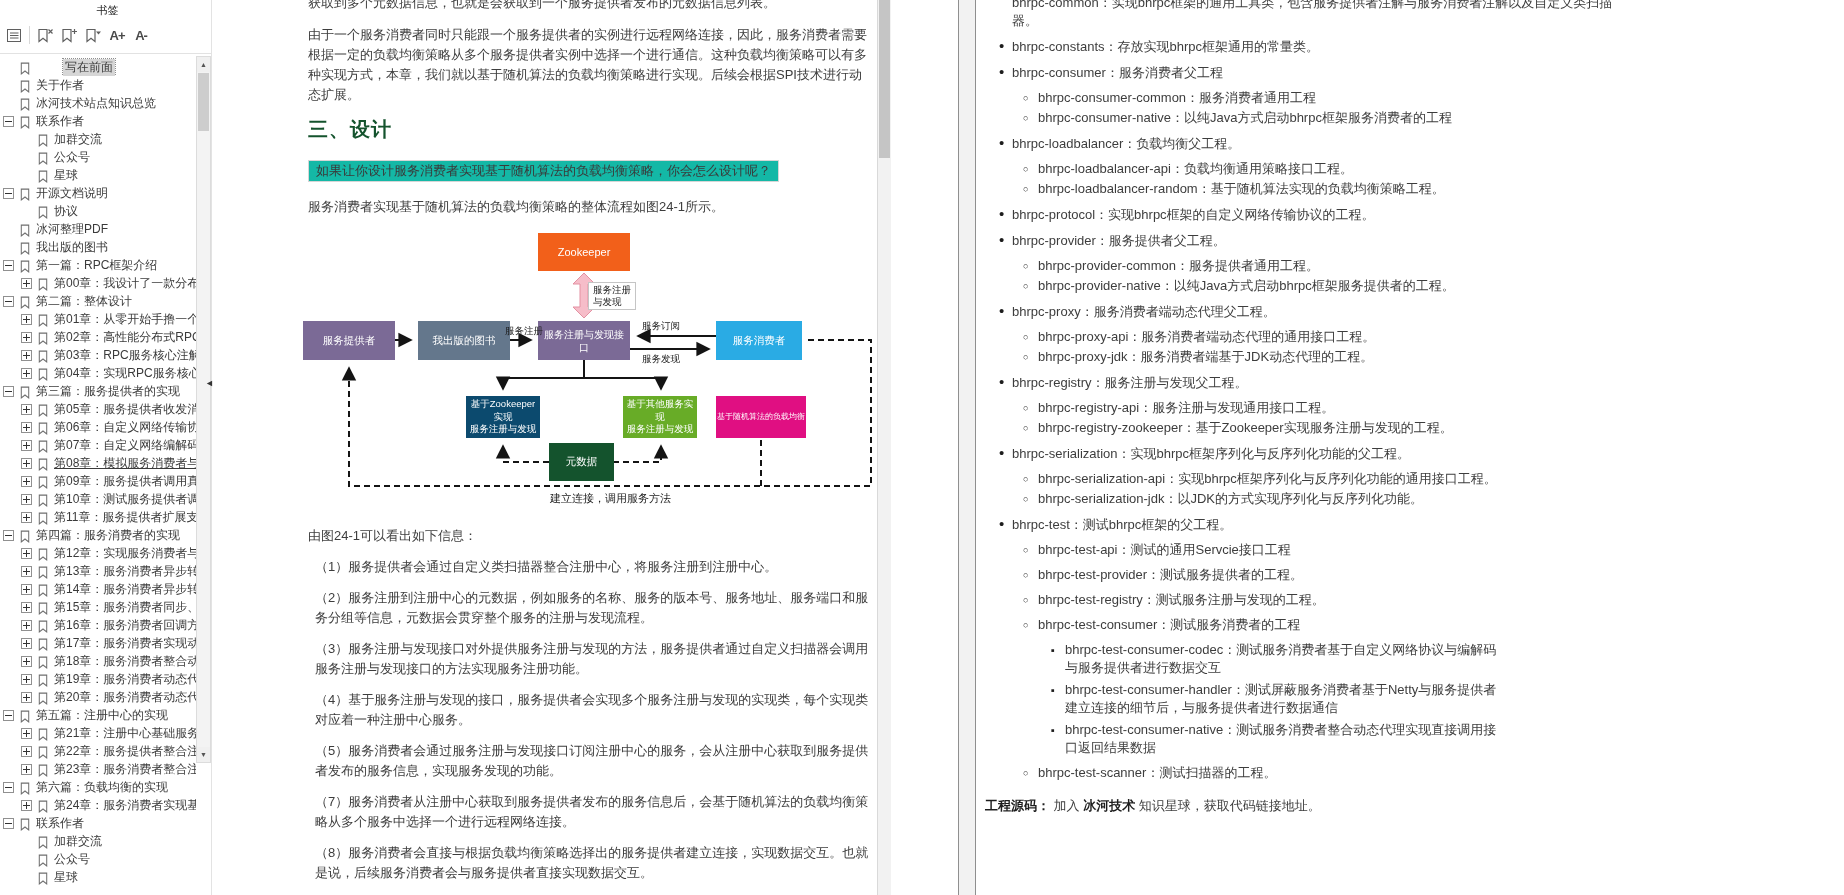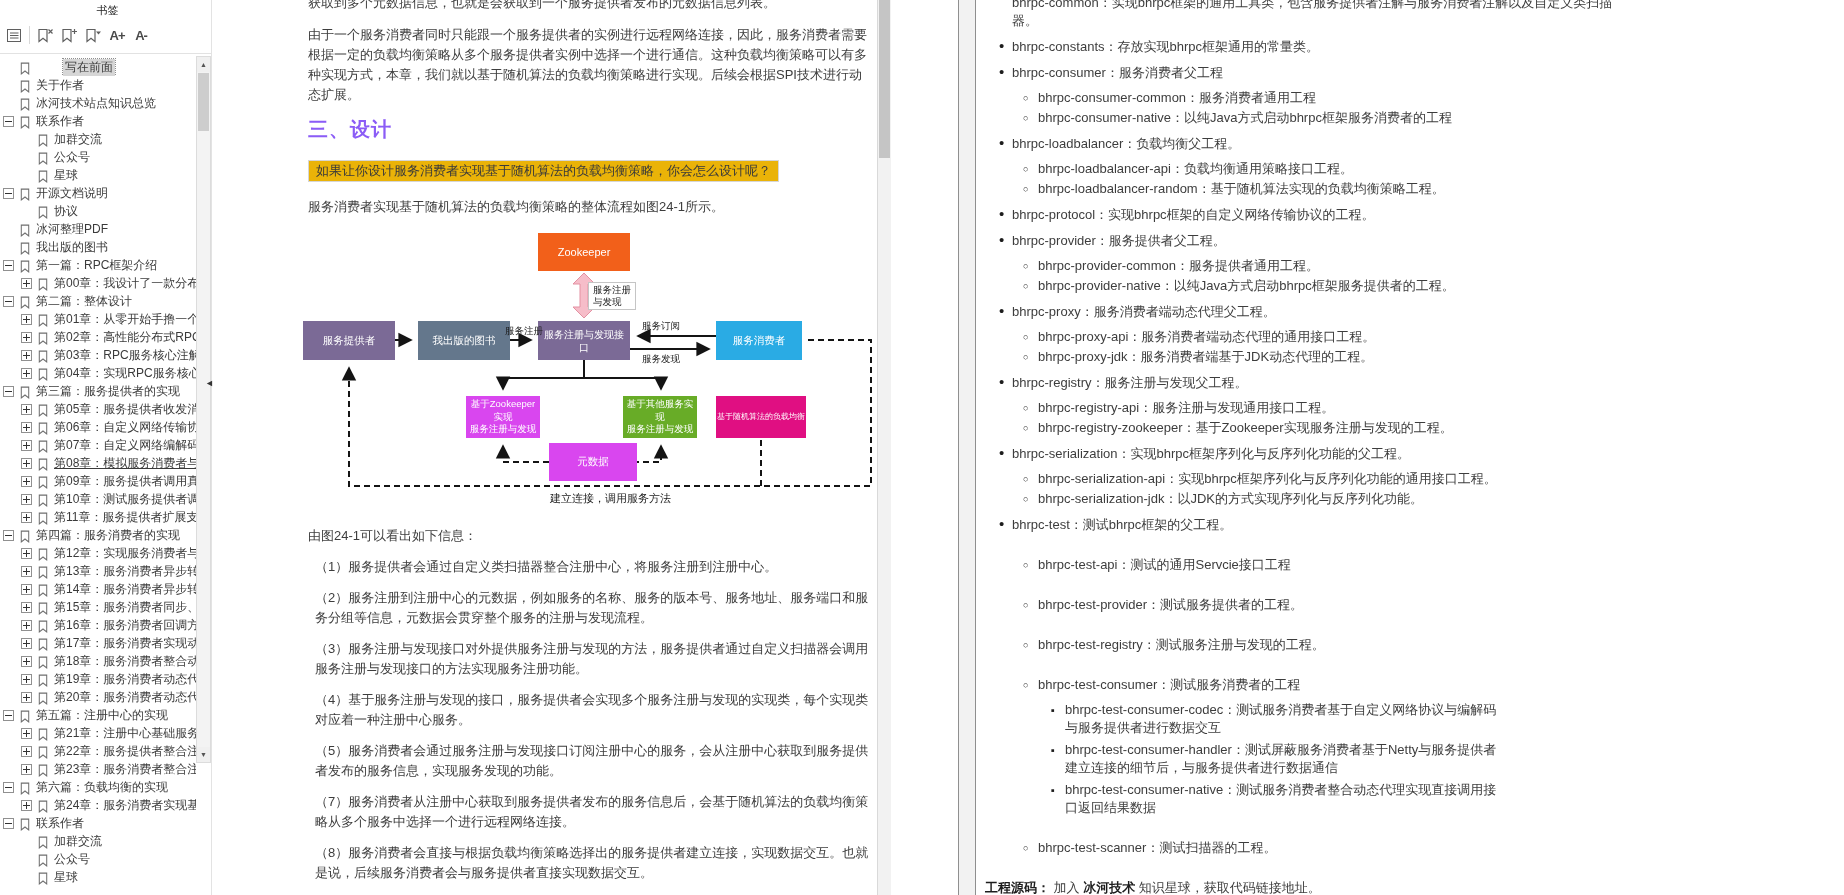--- a/index.html
+++ b/index.html
@@ -35,23 +35,23 @@
   
   .splitter{position:relative;width:9px;flex:0 0 9px;background:#fff;border-left:1px solid #e3e3e3;box-sizing:border-box;cursor:col-resize;}
   .shandle{position:absolute;top:378px;left:-7px;font-size:9px;color:#333;cursor:pointer;}
 
   
   .docpane{position:relative;display:flex;width:671px;flex:0 0 671px;height:100%;background:#fff;}
   .pageL{position:relative;width:657px;height:100%;overflow:hidden;box-sizing:border-box;padding:0 4px 0 88px;}
   .ptext p{margin:0 0 11px;font-size:13px;line-height:20px;color:#3d3d3d;}
   .ptext p.cutline{margin:-7px 0 12px;white-space:nowrap;overflow:hidden;}
   .ptext p.numbered{padding-left:7px;}
-  .ptext h2{font-size:20px;font-weight:700;color:#8b5cf6;margin:10px 0 17px;letter-spacing:1px;}
+  .ptext h2{font-size:20px;font-weight:700;color:#14532d;margin:10px 0 17px;letter-spacing:1px;}
   .quote{margin:0 0 15px;}
-  .quote span{display:inline-block;font-family:"Liberation Serif","DejaVu Serif",serif;font-size:13px;color:#3a3a3a;background:#eab308;border:1px solid #d6d6d6;padding:1px 7px;line-height:18px;}
+  .quote span{display:inline-block;font-family:"Liberation Serif","DejaVu Serif",serif;font-size:13px;color:#3a3a3a;background:#14b8a6;border:1px solid #d6d6d6;padding:1px 7px;line-height:18px;}
   .dscroll{position:relative;width:14px;flex:0 0 14px;background:#f2f2f2;border-left:1px solid #d9d9d9;box-sizing:border-box;}
   .dthumb{position:absolute;top:0;left:1px;right:1px;height:158px;background:#c5c5c5;cursor:pointer;}
 
   
   .diagram{position:relative;width:590px;height:290px;margin:0 0 8px -8px;}
   .diagram svg.wires{position:absolute;left:0;top:0;}
   .dbox{position:absolute;display:flex;align-items:center;justify-content:center;color:#fff;text-align:center;font-size:10.5px;line-height:1.3;white-space:pre-line;box-sizing:border-box;padding:1px 2px;}
   .dlabel{position:absolute;font-size:9.5px;color:#1c1c1c;line-height:1.25;white-space:pre-line;}
   .dlabel.boxed{background:#fff;border:1px solid #c5c5c5;padding:1px 4px;}
   .dlabel.ctr{text-align:left;}
@@ -64,21 +64,21 @@
   .pageR{position:relative;flex:1 1 auto;height:100%;overflow:hidden;padding-left:9px;box-sizing:border-box;font-size:13px;color:#3d3d3d;}
   .cut1{margin-top:-6px;padding-left:27px;line-height:18px;white-space:nowrap;overflow:hidden;}
   .cut2{padding-left:27px;line-height:18px;}
   ul.mods{list-style:none;margin:5px 0 0;padding:0 0 0 27px;}
   ul.mods ul{list-style:none;}
   .mods li{position:relative;line-height:18px;margin:2px 0;}
   .lvl1>li{margin:8px 0;}
   .lvl1>li::before{content:"•";position:absolute;left:-13px;top:-1px;font-size:15px;color:#1d1d1d;}
   ul.lvl2{margin:7px 0 2px;padding-left:26px;}
   .lvl2>li::before{content:"○";position:absolute;left:-15px;top:0;font-size:9px;color:#2c2c2c;}
-  ul.lvl2.spaced>li{margin:22px 0;}
+  ul.lvl2.spaced>li{margin:7px 0;}
   ul.lvl3{margin:7px 0 2px;padding-left:27px;}
   .lvl3>li{width:442px;margin:4px 0;}
   .lvl3>li::before{content:"▪";position:absolute;left:-14px;top:0;font-size:11px;color:#1d1d1d;}
   .source{margin:15px 0 0;font-size:13px;line-height:18px;color:#3d3d3d;}
   .source b{color:#1d1d1d;}
 </style>
 </head>
 <body>
 
 <div class="app">
@@ -490,26 +490,26 @@
         <div class="dbox" style="left: 238px; top: 5px; width: 92px; height: 38px; font-size: 11px; background: rgb(242, 96, 26); text-align: center;">Zookeeper</div>
         <div class="dlabel boxed" style="left:288px;top:54px;">服务注册
 与发现</div>
         <div class="dbox" style="left: 3px; top: 93px; width: 92px; height: 39px; background: rgb(123, 106, 150);">服务提供者</div>
         <div class="dbox" style="left: 118px; top: 93px; width: 92px; height: 39px; background: rgb(100, 119, 140);">我出版的图书</div>
         <div class="dbox" style="left: 238px; top: 93px; width: 92px; height: 39px; font-size: 10px; background: rgb(123, 106, 150);">服务注册与发现接口</div>
         <div class="dbox" style="left: 416px; top: 93px; width: 86px; height: 39px; background: rgb(42, 171, 228);">服务消费者</div>
         <div class="dlabel" style="left:205px;top:97px;">服务注册</div>
         <div class="dlabel ctr" style="left:342px;top:92px;width:60px;">服务订阅</div>
         <div class="dlabel ctr" style="left:342px;top:125px;width:60px;">服务发现</div>
-        <div class="dbox" style="left: 166px; top: 168px; width: 74px; height: 42px; font-size: 9.5px; background: #d946ef;">基于Zookeeper实现
+        <div class="dbox" style="left: 166px; top: 168px; width: 74px; height: 42px; font-size: 9.5px; background: #0c4a6e;">基于Zookeeper实现
 服务注册与发现</div>
         <div class="dbox" style="left: 323px; top: 168px; width: 74px; height: 42px; font-size: 9.5px; background: rgb(104, 172, 39);">基于其他服务实现
 服务注册与发现</div>
         <div class="dbox" style="left: 416px; top: 168px; width: 90px; height: 42px; font-size: 8px; white-space: nowrap; background: rgb(224, 15, 130);">基于随机算法的负载均衡</div>
-        <div class="dbox" style="left: 249px; top: 215px; width: 88px; height: 38px; background: #d946ef;">元数据</div>
+        <div class="dbox" style="left: 249px; top: 215px; width: 65px; height: 38px; background: #14532d;">元数据</div>
         <div class="dlabel" style="left:250px;top:264px;font-size:11px;">建立连接，调用服务方法</div>
       </div>
 
       <div class="ptext">
           <p>由图24-1可以看出如下信息：</p>
           <p class="numbered">（1）服务提供者会通过自定义类扫描器整合注册中心，将服务注册到注册中心。</p>
           <p class="numbered">（2）服务注册到注册中心的元数据，例如服务的名称、服务的版本号、服务地址、服务端口和服务分组等信息，元数据会贯穿整个服务的注册与发现流程。</p>
           <p class="numbered">（3）服务注册与发现接口对外提供服务注册与发现的方法，服务提供者通过自定义扫描器会调用服务注册与发现接口的方法实现服务注册功能。</p>
           <p class="numbered">（4）基于服务注册与发现的接口，服务提供者会实现多个服务注册与发现的实现类，每个实现类对应着一种注册中心服务。</p>
           <p class="numbered">（5）服务消费者会通过服务注册与发现接口订阅注册中心的服务，会从注册中心获取到服务提供者发布的服务信息，实现服务发现的功能。</p>

